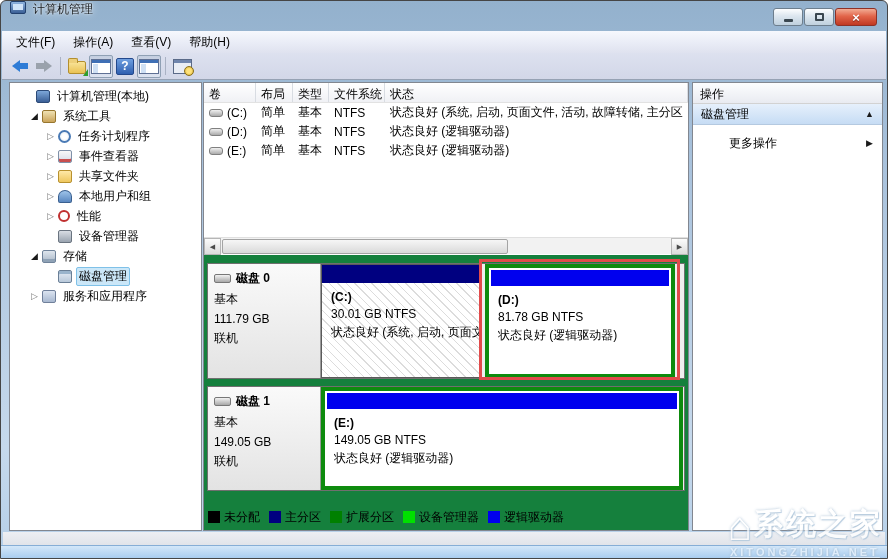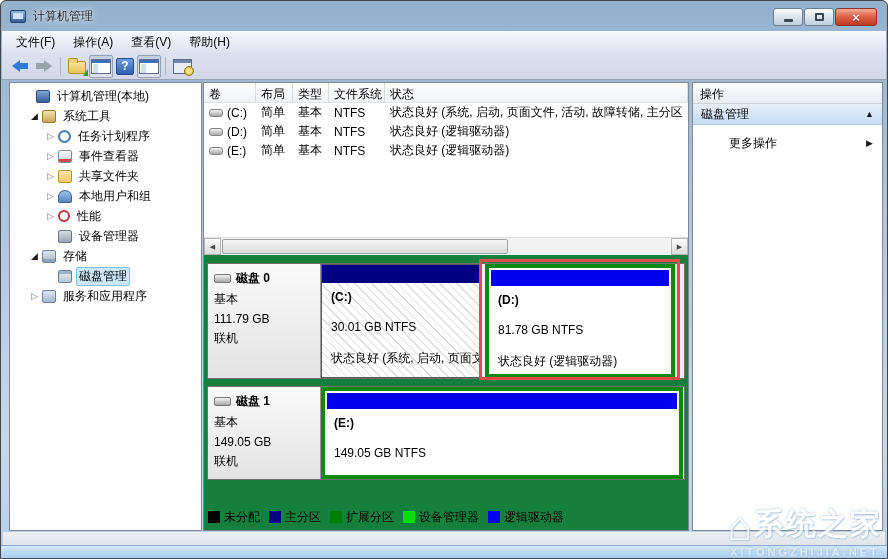--- a/index.html
+++ b/index.html
@@ -2,21 +2,21 @@
 <html><head>
 <meta charset="utf-8">
 <style>
   * { box-sizing: border-box; margin: 0; padding: 0; }
   body { margin:0; background:#fff; font-family:"Liberation Sans","DejaVu Sans",sans-serif; }
   .win { position:relative; width:888px; height:559px; overflow:hidden;
          background:linear-gradient(#93b1cd,#a9c2dc 30%,#c6d9ec 80%,#b5cfe8);
          border:1px solid #454545; border-radius:6px 6px 0 0; font-size:12px; color:#000; }
 
   
-  .titlebar { position:absolute; top:0; left:0; right:0; height:30px; display:flex; align-items:center; padding:0 9px; }
+  .titlebar { position:absolute; top:0; left:0; right:0; height:30px; display:flex; align-items:flex-start; padding:0 9px; }
   .title-icon { width:16px; height:13px; background:linear-gradient(#8fb4e0,#3a5f96); border:1px solid #23416e; border-radius:2px; position:relative; }
   .title-icon::after { content:""; position:absolute; left:2px; top:2px; right:2px; bottom:3px; background:#cfe3f8; }
   .title-text { margin-left:7px; color:#15191d; text-shadow:0 0 8px #fff, 0 0 2px #fff; }
   .win-controls { position:absolute; top:7px; right:10px; display:flex; }
   .wbtn { width:30px; height:18px; border:1px solid #6d7e8d; border-radius:3px; margin-left:1px;
           background:linear-gradient(#fdfeff,#dce6ef 45%,#bfd0de); display:flex; align-items:center; justify-content:center; }
   .wbtn .minbar { width:9px; height:3px; background:#3a4750; border-radius:1px; margin-top:6px; }
   .wbtn .maxbox { width:9px; height:8px; border:2px solid #3a4750; border-radius:1px; background:transparent; }
   .wbtn.close { width:42px; background:linear-gradient(#f2ac94,#e2654a 45%,#c03822); border-color:#8e3126;
                 color:#fff; font-weight:bold; font-size:13px; text-shadow:0 1px 1px #7c2417; }
@@ -90,37 +90,37 @@
   .sbtn { position:absolute; top:0; width:17px; height:17px; background:linear-gradient(#fbfbfb,#dcdcdc); border:1px solid #b6b6b6;
           font-size:7px; color:#4a4a4a; display:flex; align-items:center; justify-content:center; }
   .sbtn.left { left:0; } .sbtn.right { right:0; }
   .sthumb { position:absolute; left:18px; top:1px; width:286px; height:15px; background:linear-gradient(#f6f6f6,#dadada);
             border:1px solid #a4a4a4; border-radius:2px; }
   .sthumb .grip { width:10px; height:8px; margin:3px auto 0; background:repeating-linear-gradient(90deg,#9a9a9a 0 1px,transparent 1px 4px); }
 
   
   .graphical { position:absolute; left:0; right:0; top:172px; bottom:0; background:#15803d; }
   .disk-row { position:absolute; left:3px; width:478px; border:1px solid #6f6f6f; background:#efefef; display:flex; }
-  .disk0 { top:8px; height:116px; } .disk1 { top:131px; height:94px; }
+  .disk0 { top:8px; height:116px; } .disk1 { top:131px; height:105px; }
   .dinfo { width:113px; border-right:1px solid #9a9a9a; background:linear-gradient(#fafafa,#e3e3e3); padding:6px 6px 0 6px; flex:none; }
   .dname { font-weight:bold; display:flex; align-items:center; }
   .drive-ic { width:17px; height:9px; background:linear-gradient(#f2f2f2,#a8a8a8); border:1px solid #777; border-radius:2px; margin-right:5px; flex:none; }
   .dline { margin-top:4px; }
   .parts { position:relative; flex:1; }
   .part-c { position:absolute; left:0; top:0; bottom:0; width:160px; border:1px solid #5a5a5a; background:#fff; overflow:hidden; }
   .band { height:18px; }
   .part-c .pbody { position:absolute; top:18px; left:0; right:0; bottom:0;
                    background:repeating-linear-gradient(45deg,#ffffff 0 5px,#dcdcdc 5px 6px); padding:7px 0 0 9px; }
   .part-green { position:absolute; top:0; bottom:0; border:4px solid #0e8b0e; background:#fff; padding:1px; overflow:hidden; }
   .part-d { left:164px; width:190px; }
   .part-e { left:0; width:362px; }
   .part-green .band { height:16px; margin:1px 1px 0 1px; }
   .ptext { padding:7px 0 0 8px; white-space:nowrap; overflow:hidden; }
   .plabel { font-weight:bold; }
-  .pline { margin-top:16px; white-space:nowrap; overflow:hidden; }
+  .pline { margin-top:3px; white-space:nowrap; overflow:hidden; }
 
   .legend { position:absolute; left:4px; bottom:5px; height:16px; display:flex; align-items:center; }
   .litem { display:flex; align-items:center; margin-right:9px; }
   .lsq { width:12px; height:12px; margin-right:4px; flex:none; }
 
   
   .annotation { position:absolute; left:478px; top:258px; width:201px; height:121px; border:3px solid #e14b4b; z-index:40; }
 
   
   .ahead { height:21px; background:linear-gradient(#fcfdfe,#e9ebf1); border-bottom:1px solid #d2d2d2; padding:3px 0 0 7px; }
@@ -131,21 +131,21 @@
   .amore .t { flex:1; }
 
   
   .statusband { position:absolute; left:2px; right:2px; top:531px; height:15px; background:linear-gradient(#edeff3,#dfe2e8); }
   .bottomglass { position:absolute; left:0; right:0; bottom:0; height:13px; border-top:1px solid #86aed6;
                  background:linear-gradient(#d3e7f9,#a9cdef); }
   .watermark { position:absolute; right:5px; bottom:0px; z-index:60; text-align:center; line-height:1;
                color:#fff; opacity:.8; text-shadow:0 0 3px #9ab4cc, 1px 1px 0 #b9cfe2; }
   .watermark .house { font-size:40px; vertical-align:-6px; margin-right:2px; }
   .watermark .main { font-size:30px; font-weight:bold; letter-spacing:2px; }
-  .watermark .sub { font-size:11px; font-weight:bold; letter-spacing:3px; color:#e8f2fc; margin-top:1px; }
+  .watermark .sub { font-size:11px; font-weight:bold; letter-spacing:3px; color:#e8f2fc; margin-top:1px;text-decoration:underline; }
 </style>
 </head>
 <body>
 
 <div class="win">
 
   <div class="titlebar">
     <span class="title-icon"></span>
     <span class="title-text">计算机管理</span>
   </div>

